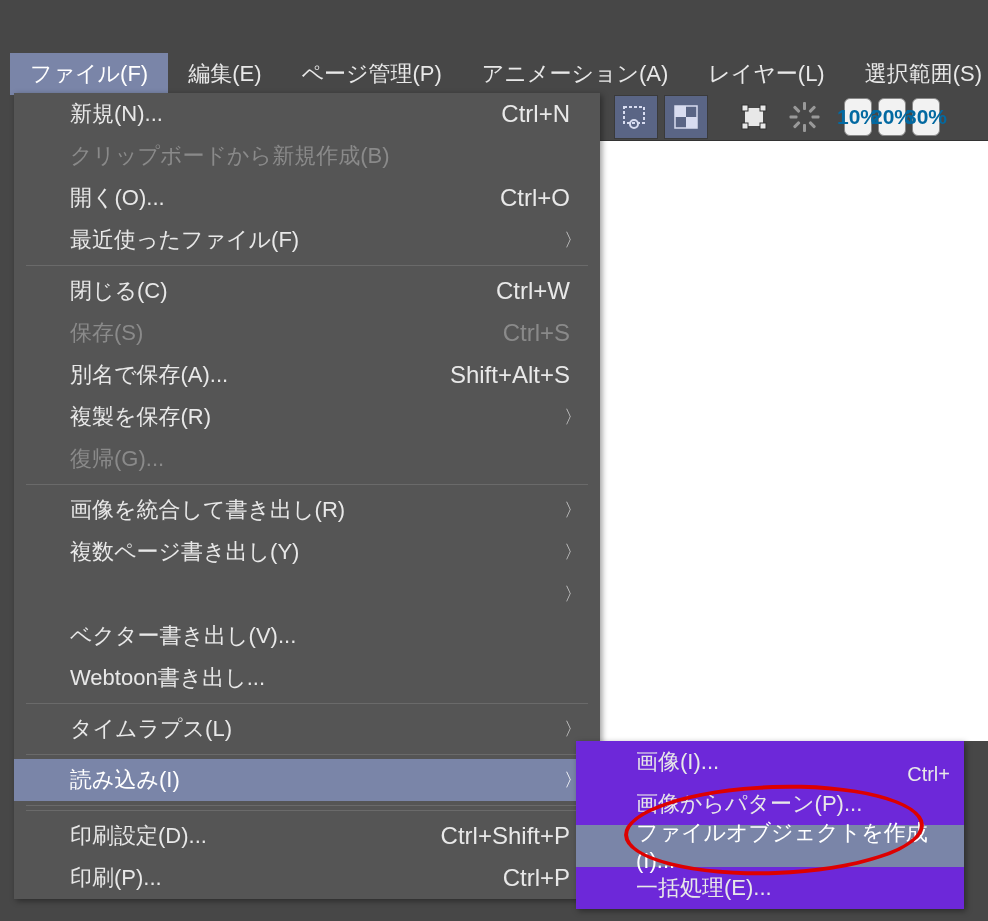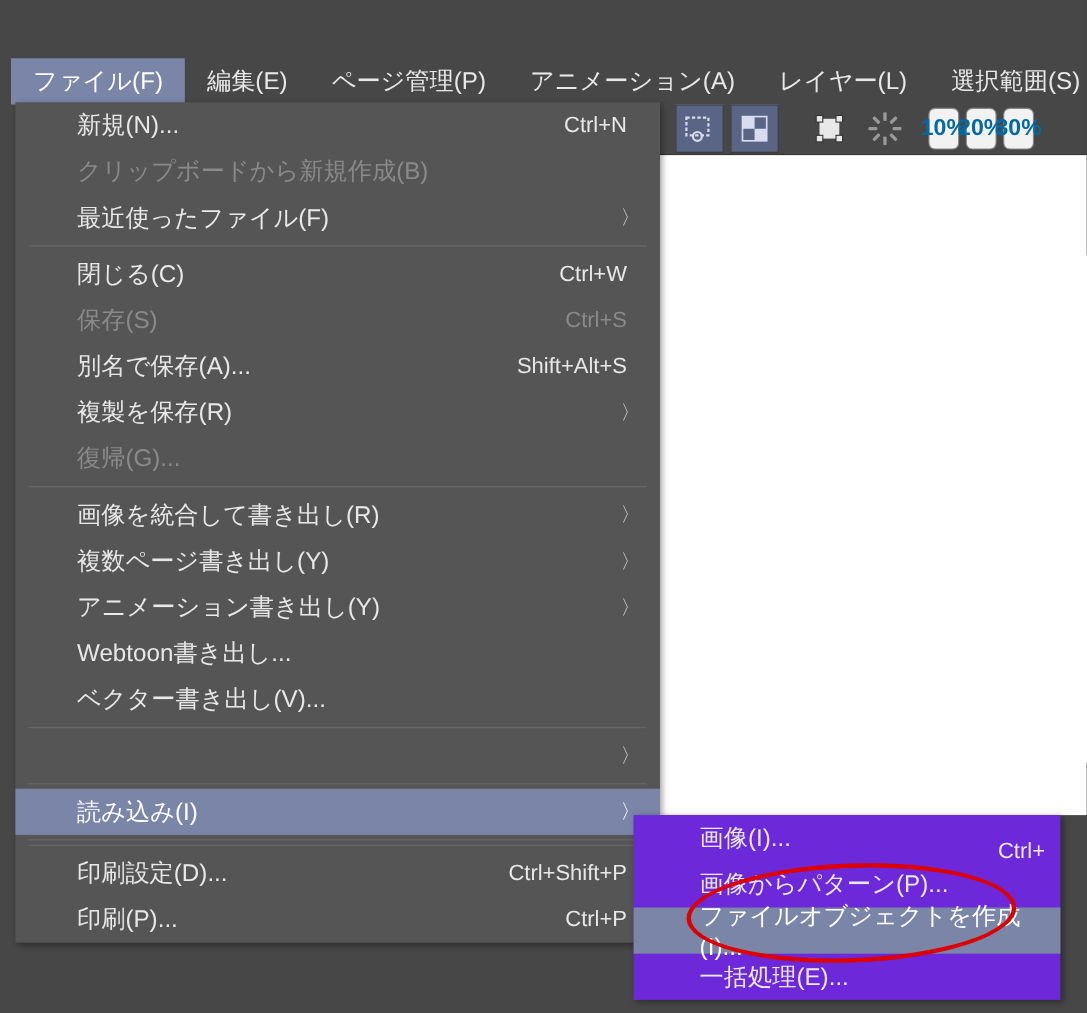--- a/index.html
+++ b/index.html
@@ -22,21 +22,21 @@
 .loading-icon span:nth-child(5){transform:rotate(180deg);} .loading-icon span:nth-child(6){transform:rotate(225deg);}
 .loading-icon span:nth-child(7){transform:rotate(270deg);} .loading-icon span:nth-child(8){transform:rotate(315deg);}
 
 .canvas-area { position:absolute; top:141px; left:600px; width:388px; height:600px; background:#fff; }
 
 .dropdown { position:absolute; top:93px; left:14px; width:586px; background:#555; color:#e8e8e8; font-size:22px; box-shadow:2px 2px 6px rgba(0,0,0,.4); }
 .dd-item { display:flex; align-items:center; height:42px; padding:0 22px 0 56px; position:relative; cursor:pointer; }
 .dd-item.disabled { color:#8a8a8a; }
 .dd-item.hover { background:#7a85a8; color:#fff;justify-content:center; }
 .dd-label { flex:1; }
-.dd-shortcut { font-size:20px; color:inherit; padding-right:8px;}
+.dd-shortcut { font-size:24px; color:inherit; padding-right:8px;}
 .dd-arrow { position:absolute; right:18px; font-size:18px; color:#ccc;}
 .dd-item.hover .dd-arrow{color:#fff;}
 .dd-sep { height:1px; background:#6a6a6a; margin:4px 12px; }
 
 .submenu { position:absolute; top:741px; left:576px; width:388px; background:#6d28d9; color:#e8e8e8; font-size:22px; box-shadow:2px 2px 6px rgba(0,0,0,.4); }
 .sub-item { display:flex; align-items:center; height:42px; padding:0 22px 0 60px; cursor:pointer; position:relative;}
 .sub-item.hover { background:#7a85a8; color:#fff; }
 .sub-shortcut{ position:absolute; right:14px; font-size:20px;margin-top:24px;}
 
 .red-ellipse { position:absolute; border:4px solid #d00; border-radius:50%; pointer-events:none; }
@@ -103,20 +103,24 @@
 
 <div class="dropdown">
   <div class="dd-item">
       <span class="dd-label">新規(N)...</span>
       <span class="dd-shortcut">Ctrl+N</span>
     </div>
   <div class="dd-item disabled">
       <span class="dd-label">クリップボードから新規作成(B)</span>
     </div>
   <div class="dd-item">
+      <span class="dd-label">開く(O)...</span>
+      <span class="dd-shortcut">Ctrl+O</span>
+    </div>
+  <div class="dd-item">
       <span class="dd-label">最近使ったファイル(F)</span>
       <span class="dd-arrow">〉</span>
     </div>
   <div class="dd-sep"></div>
   <div class="dd-item">
       <span class="dd-label">閉じる(C)</span>
       <span class="dd-shortcut">Ctrl+W</span>
     </div>
   <div class="dd-item disabled">
       <span class="dd-label">保存(S)</span>
@@ -136,31 +140,31 @@
   <div class="dd-sep"></div>
   <div class="dd-item">
       <span class="dd-label">画像を統合して書き出し(R)</span>
       <span class="dd-arrow">〉</span>
     </div>
   <div class="dd-item">
       <span class="dd-label">複数ページ書き出し(Y)</span>
       <span class="dd-arrow">〉</span>
     </div>
   <div class="dd-item">
-      <span class="dd-label">アニメーション書き出し(Y)</span>
       <span class="dd-arrow">〉</span>
+    </div>
+  <div class="dd-item">
+      <span class="dd-label">ベクター書き出し(V)...</span>
     </div>
   <div class="dd-item">
       <span class="dd-label">Webtoon書き出し...</span>
     </div>
-  <div class="dd-item">
-      <span class="dd-label">ベクター書き出し(V)...</span>
-    </div>
   <div class="dd-sep"></div>
   <div class="dd-item">
+      <span class="dd-label">タイムラプス(L)</span>
       <span class="dd-arrow">〉</span>
     </div>
   <div class="dd-sep"></div>
   <div class="dd-item hover">
       <span class="dd-label">読み込み(I)</span>
       <span class="dd-arrow">〉</span>
     </div>
   <div class="dd-sep"></div>
   <div class="dd-sep"></div>
   <div class="dd-item">

